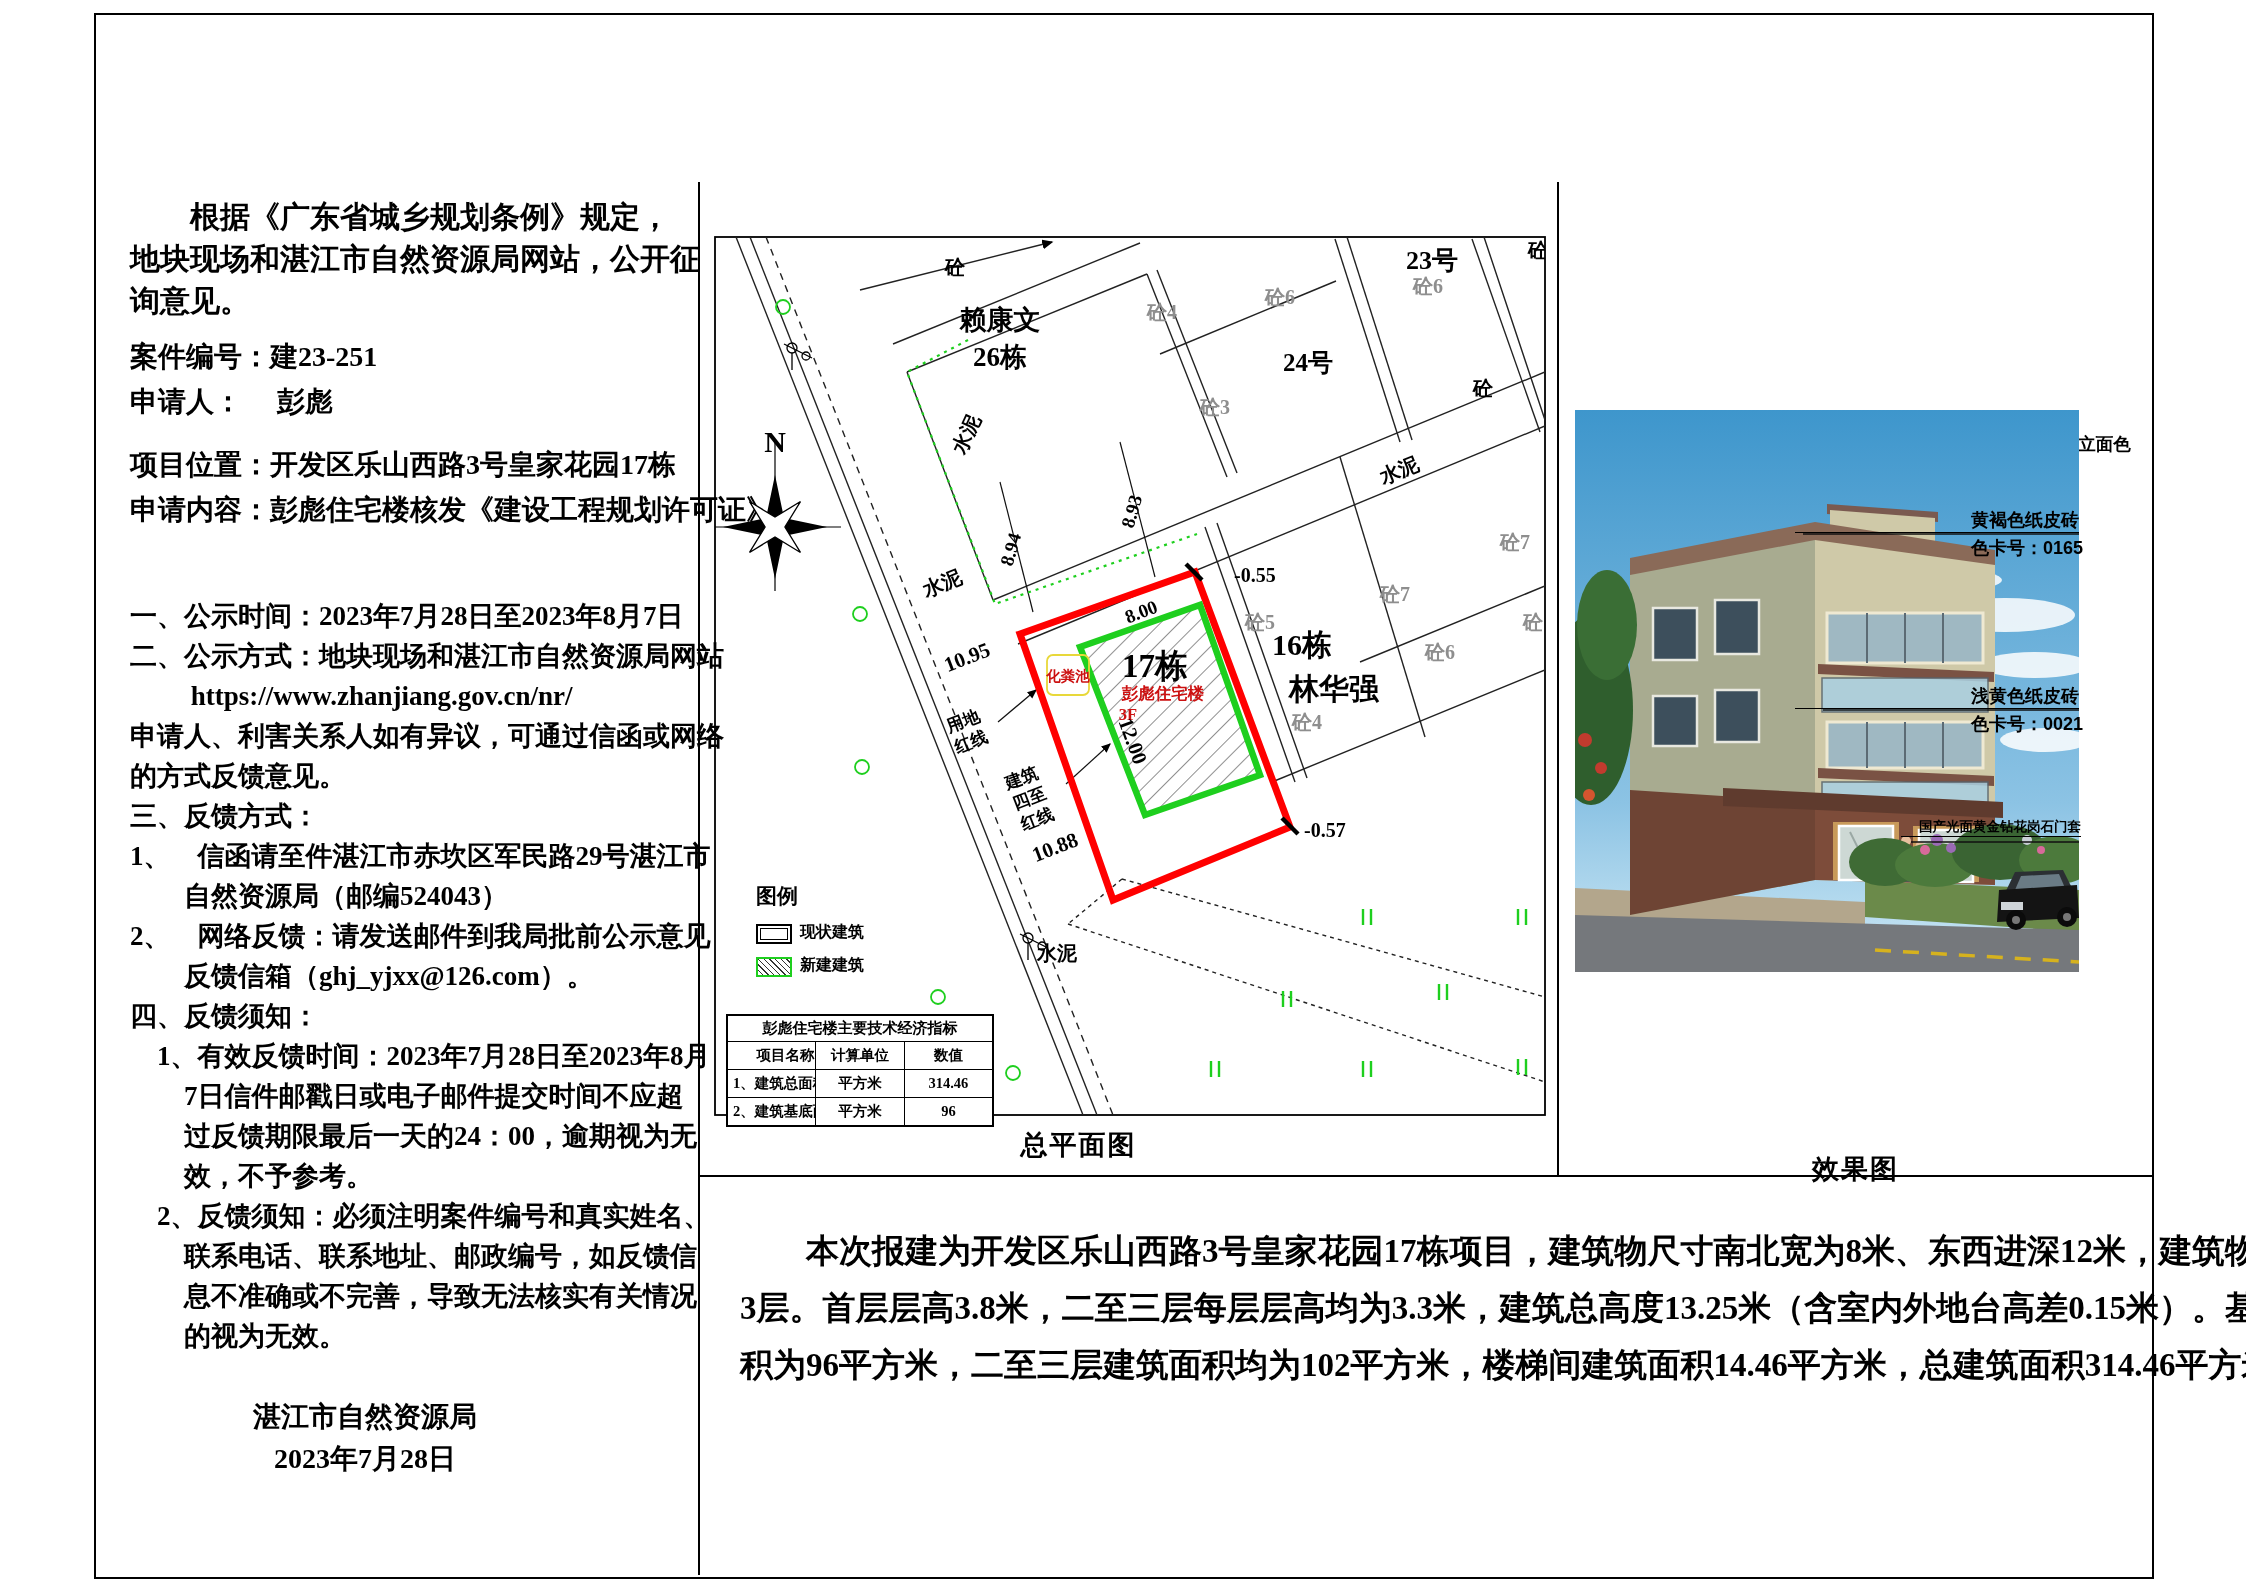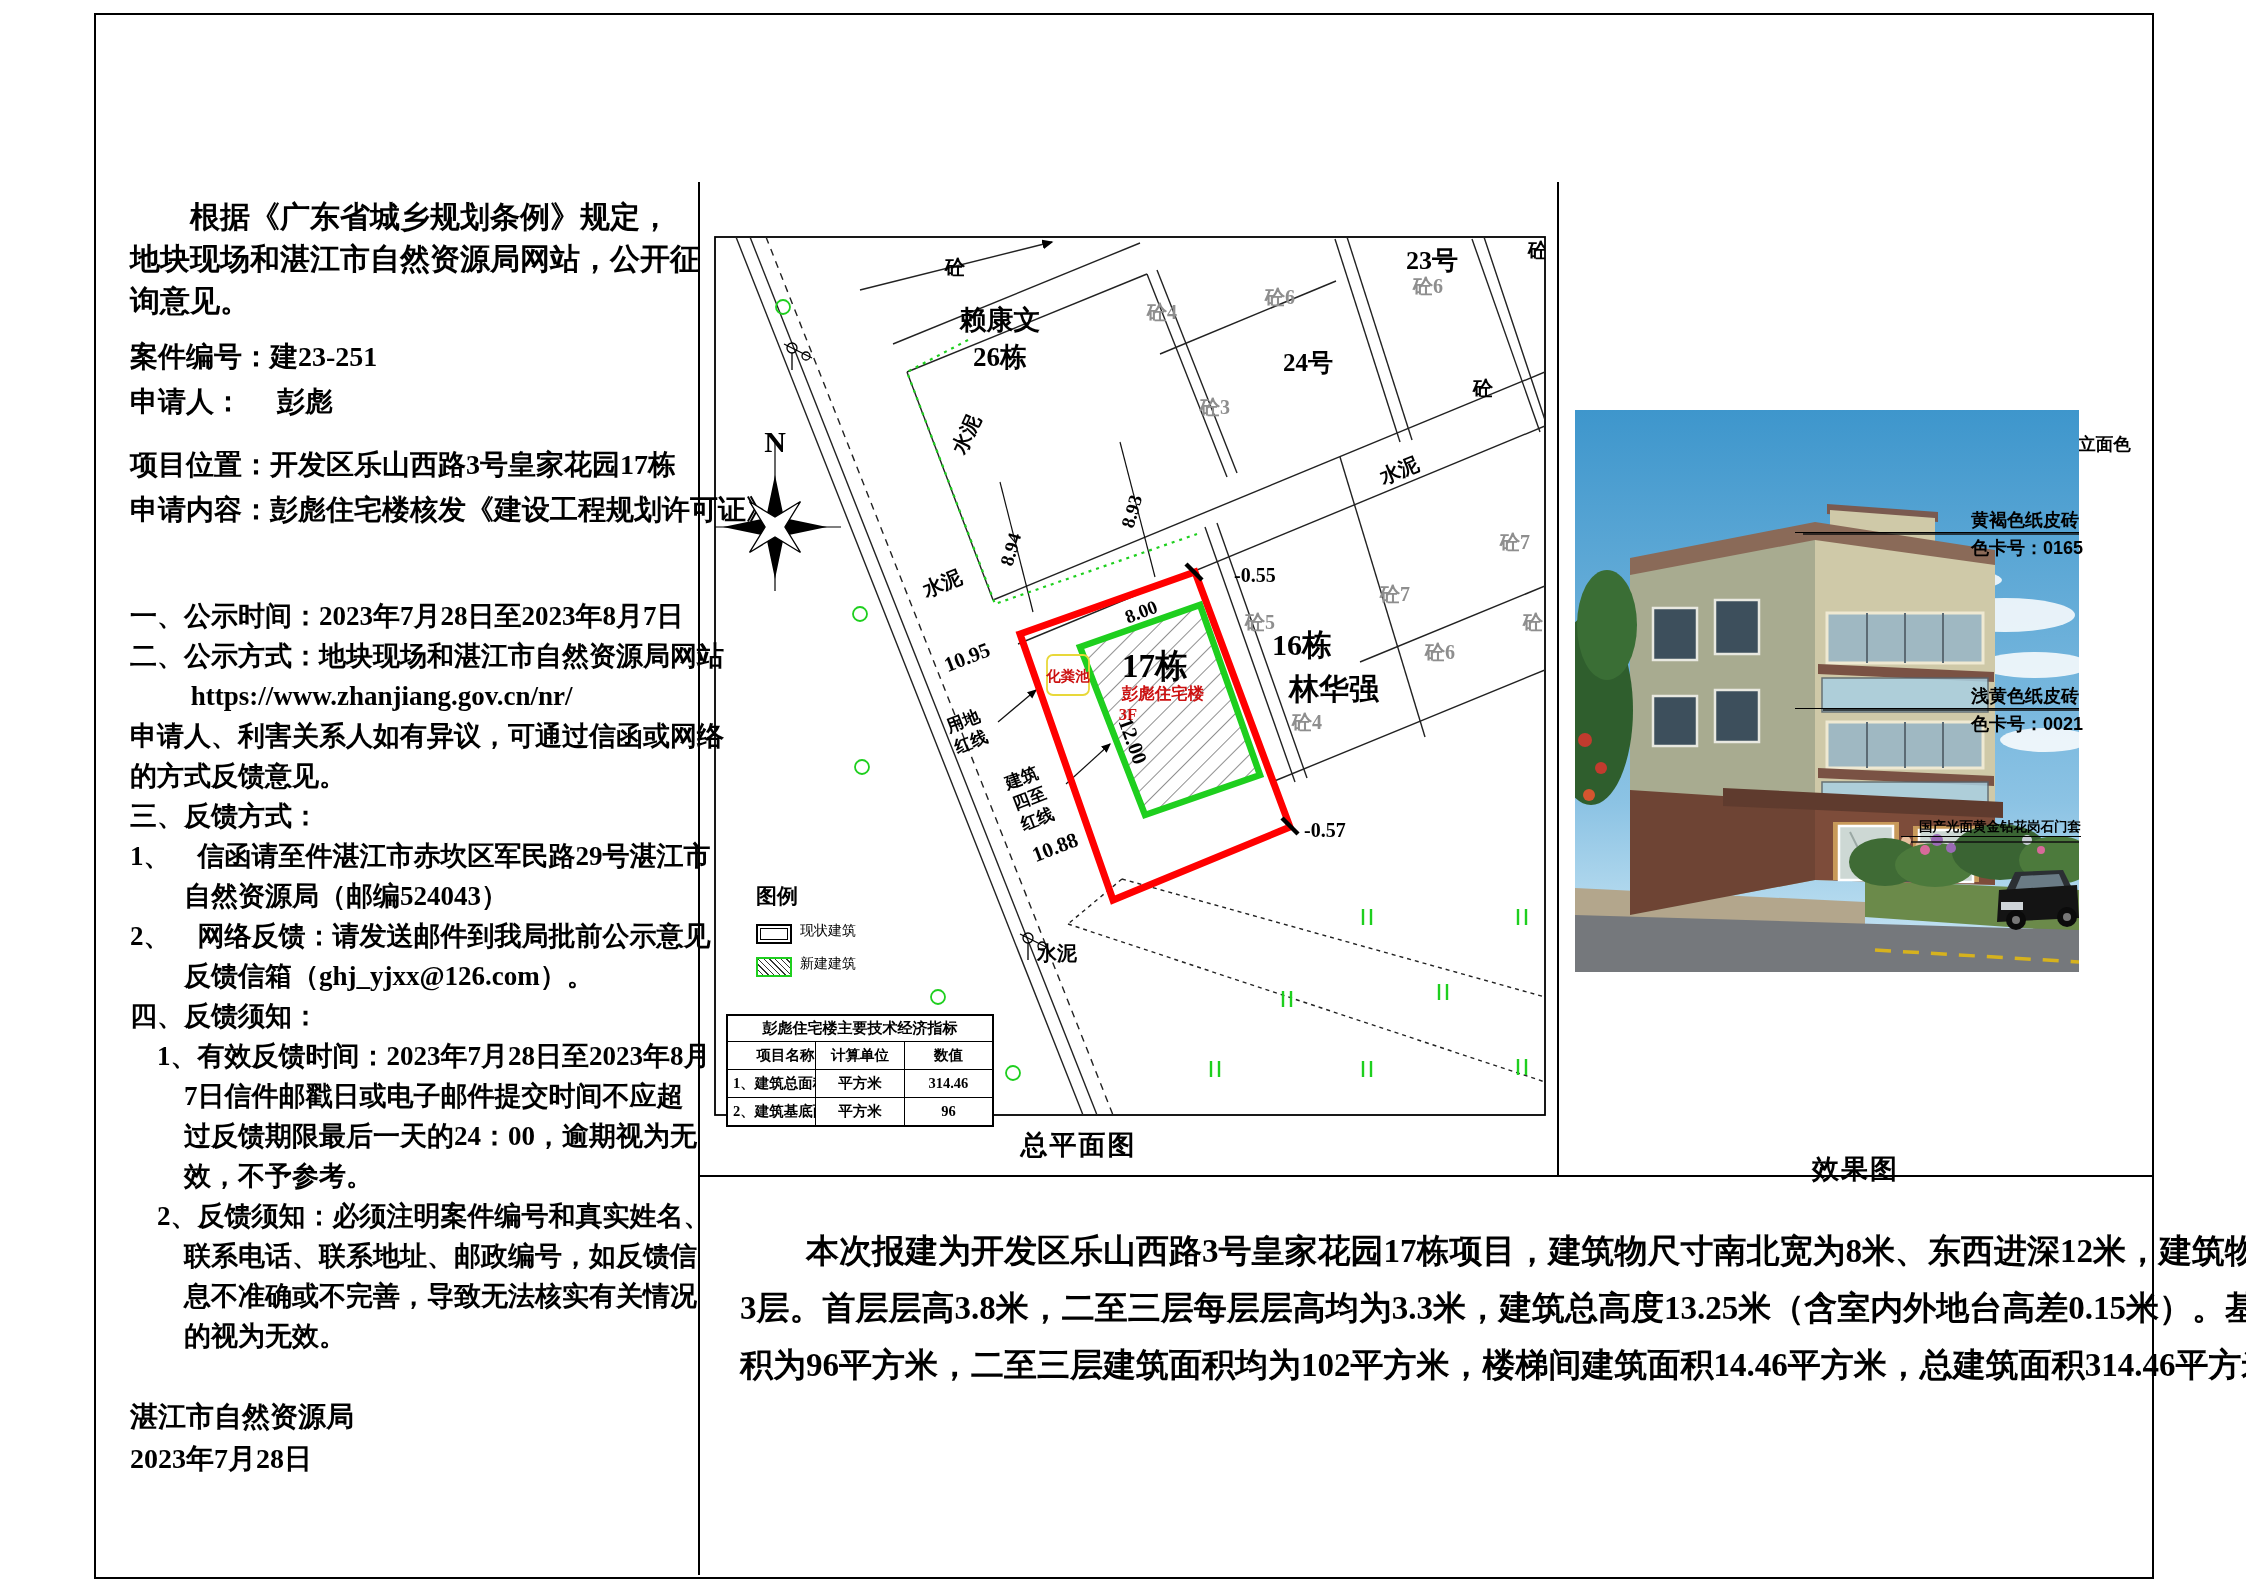--- a/index.html
+++ b/index.html
@@ -9,33 +9,33 @@
   #title-block{position:absolute;left:0;top:0;width:100%;height:167px;border-bottom:2.5px solid #000;
     display:flex;align-items:center;justify-content:center;}
   #title-block .t{font-size:76px;font-weight:900;letter-spacing:6px;transform:scaleY(1.05);white-space:nowrap;}
   
   #left-col{position:absolute;left:0;top:167px;width:604px;height:1393px;border-right:2.5px solid #000;
     padding:14px 0 0 34px;box-sizing:border-box;font-weight:600;}
   #left-col .ln{white-space:pre;height:40px;line-height:40px;font-size:27px;}
   #left-col .lnA{height:42px;line-height:42px;font-size:30px;}
   #left-col .lnB{height:45px;line-height:45px;font-size:28px;font-weight:800;}
   #left-col .gap12{margin-bottom:12px}.gap18{margin-bottom:18px}.gap64{margin-bottom:64px}.gap40{margin-bottom:40px}
-  #left-col .sig{width:470px;height:42px;line-height:42px;font-size:28px;white-space:pre;}
+  #left-col .sig{width:470px;text-align:center;height:42px;line-height:42px;font-size:28px;white-space:pre;}
   #map-panel{position:absolute;left:604px;top:167px;width:859px;height:995px;border-right:2.5px solid #000;border-bottom:2.5px solid #000;box-sizing:border-box;}
   #render-panel{position:absolute;left:1463px;top:167px;width:593px;height:995px;border-bottom:2.5px solid #000;box-sizing:border-box;}
   #bottom-panel{position:absolute;left:604px;top:1162px;width:1452px;height:400px;box-sizing:border-box;
     padding:46px 38px 0 40px;}
   #bottom-panel .bl{font-size:33px;line-height:57px;font-weight:600;white-space:pre;}
   
   .map-abs{position:absolute;}
   #legend-title{left:56px;top:700px;font-size:21px;font-weight:800;}
   .sw{position:absolute;width:32px;height:16px;border:2px solid #000;background:#fff;box-shadow:inset 0 0 0 2px #fff,inset 0 0 0 3px #000;}
   .sw.new{border:2.5px solid #1ecf1e;box-shadow:none;
     background:repeating-linear-gradient(45deg,#fff,#fff 3px,#333 3px,#333 4px);}
-  .swlab{position:absolute;font-size:14px;font-weight:400;}
+  .swlab{position:absolute;font-size:16px;font-weight:700;}
   #eco-table{position:absolute;left:26px;top:816px;width:268px;border:2px solid #000;background:#fff;border-collapse:collapse;table-layout:fixed;margin-top:16px;}
   #eco-table td,#eco-table th{border:1.5px solid #000;font-size:14.5px;font-weight:700;text-align:center;padding:0;height:27px;overflow:hidden;white-space:nowrap;}
   #eco-table .tt{height:25px;font-size:15px;}
   #eco-table .c0{width:124px;text-align:left;padding-left:5px;}
   .panel-caption{position:absolute;left:0;right:0;text-align:center;font-size:27px;font-weight:800;letter-spacing:2px;}
   
   #rp-header{position:absolute;left:34px;top:250px;width:540px;font-size:17.5px;font-weight:600;
     font-family:"Liberation Sans","DejaVu Sans",sans-serif;}
   #photo{position:absolute;left:16px;top:228px;width:504px;height:562px;}
   .ann{position:absolute;font-size:18px;font-weight:600;font-family:"Liberation Sans",sans-serif;}

